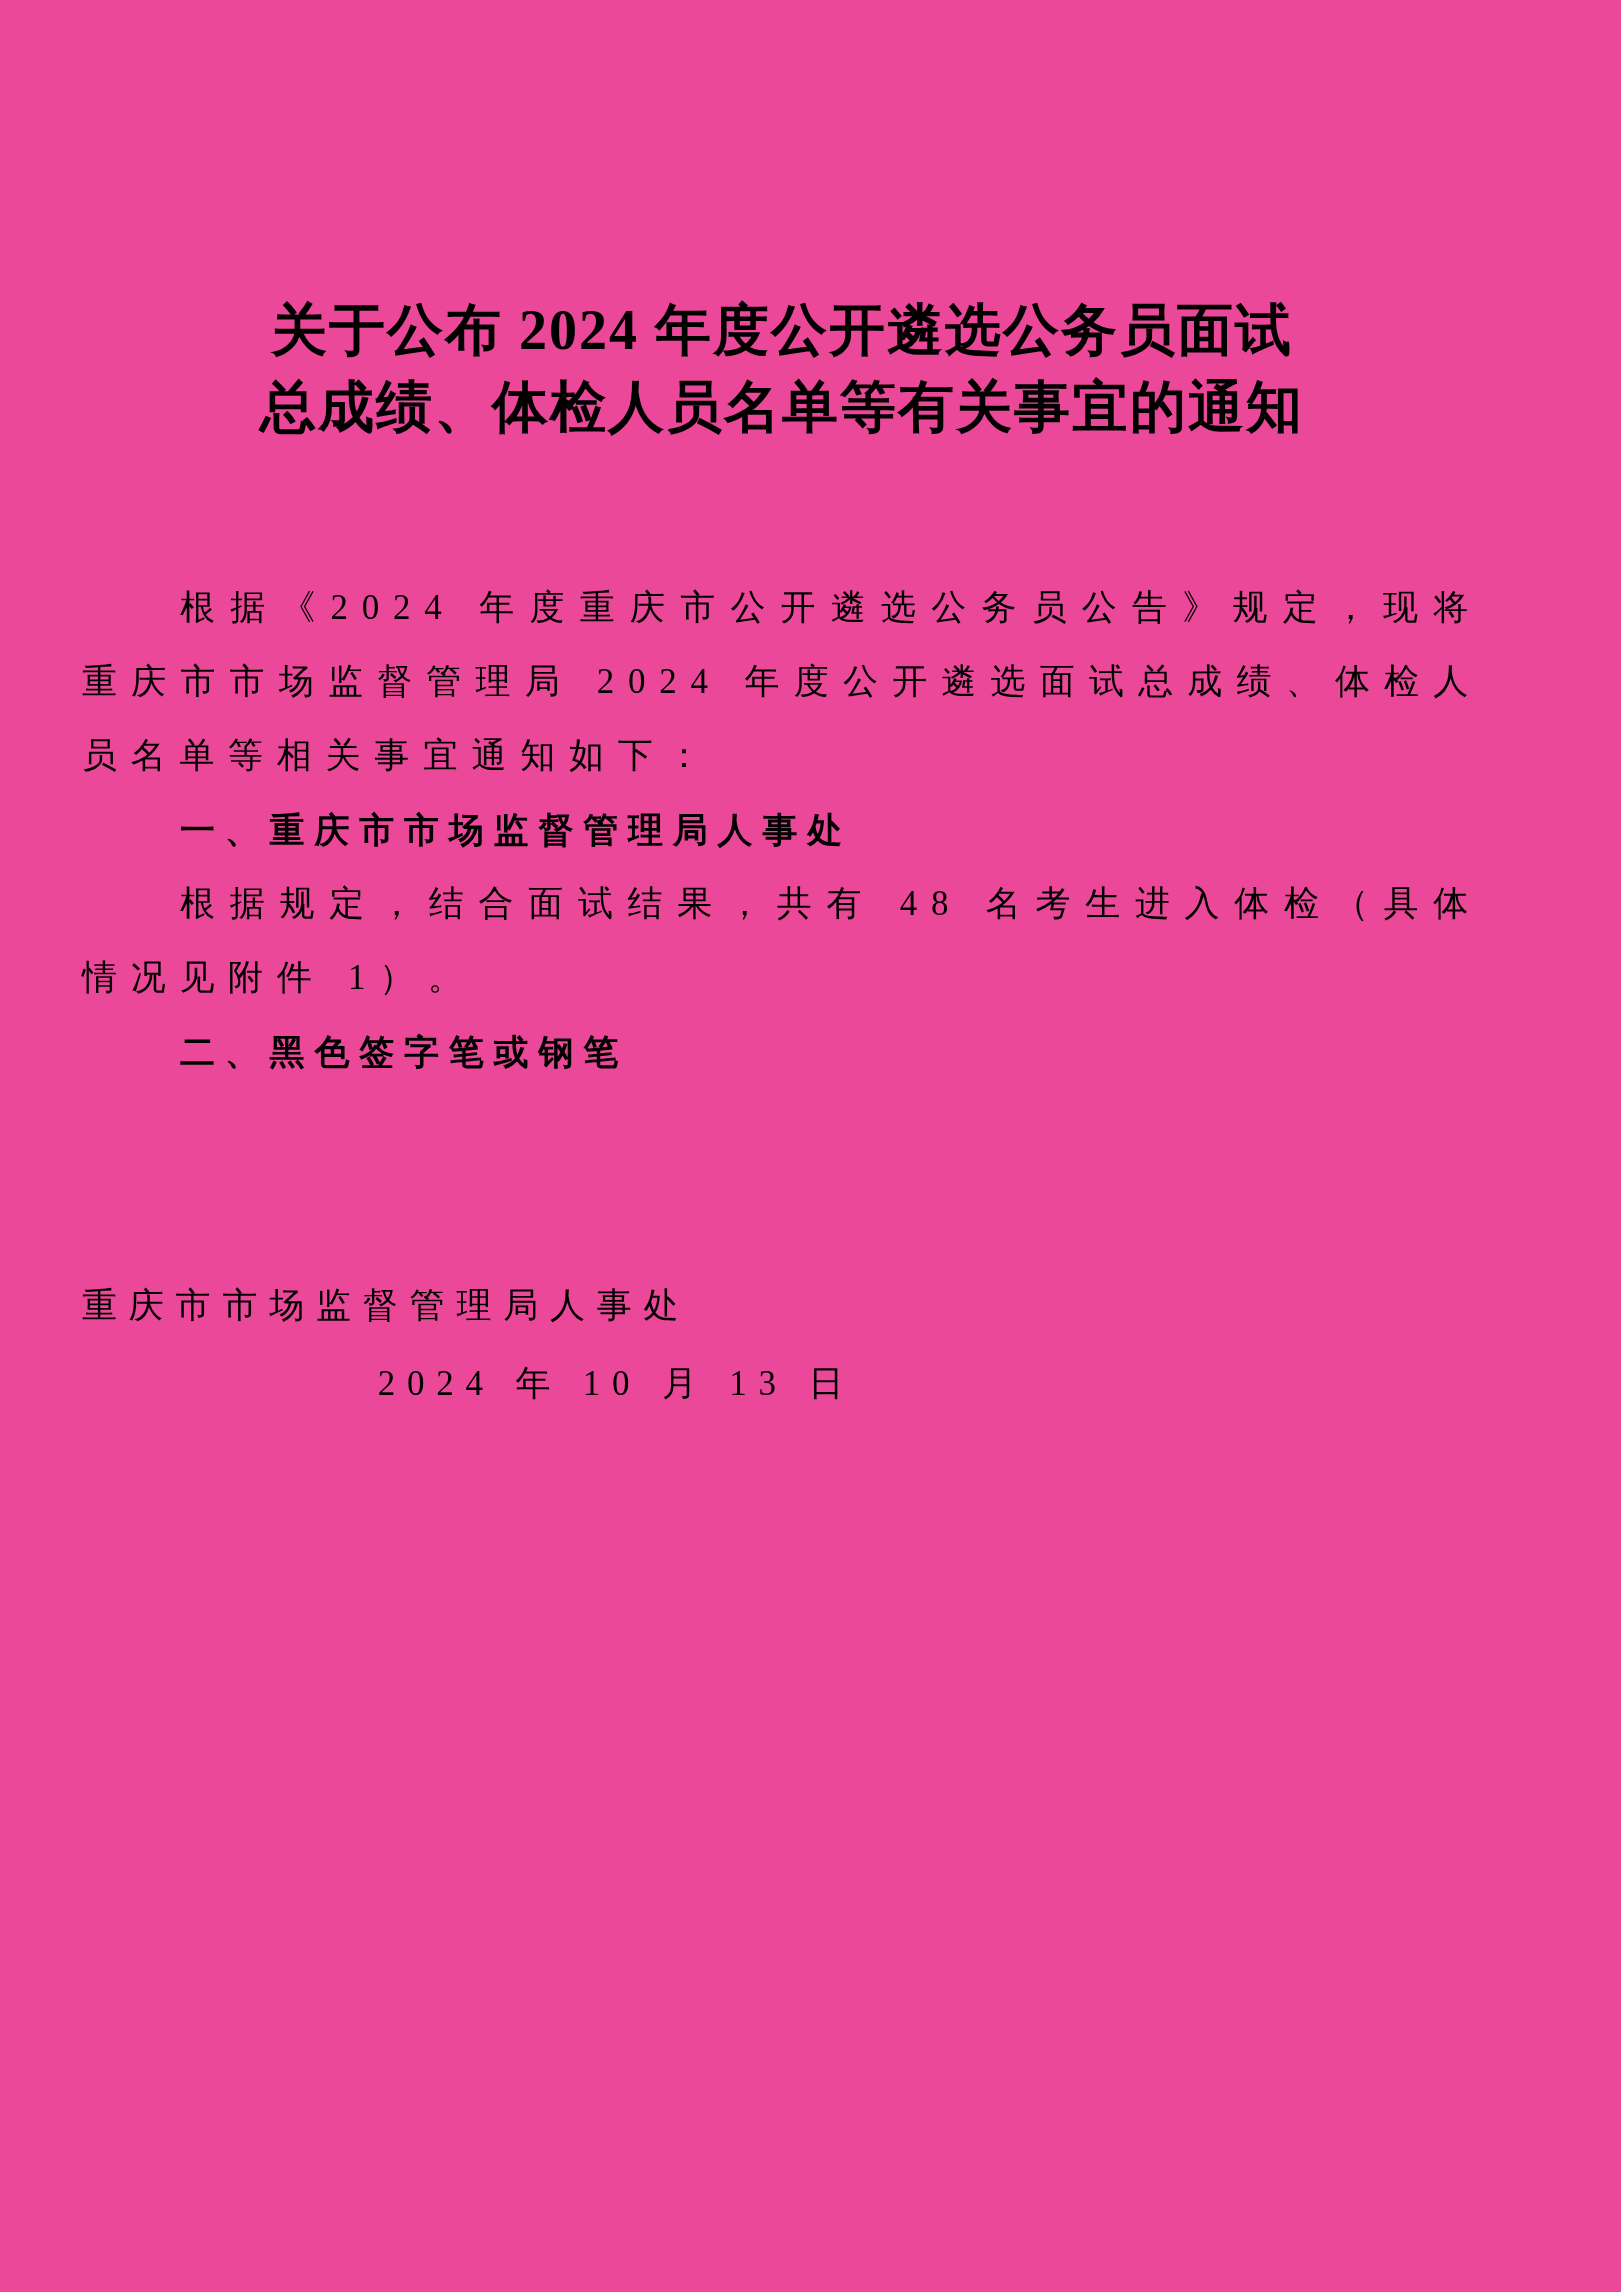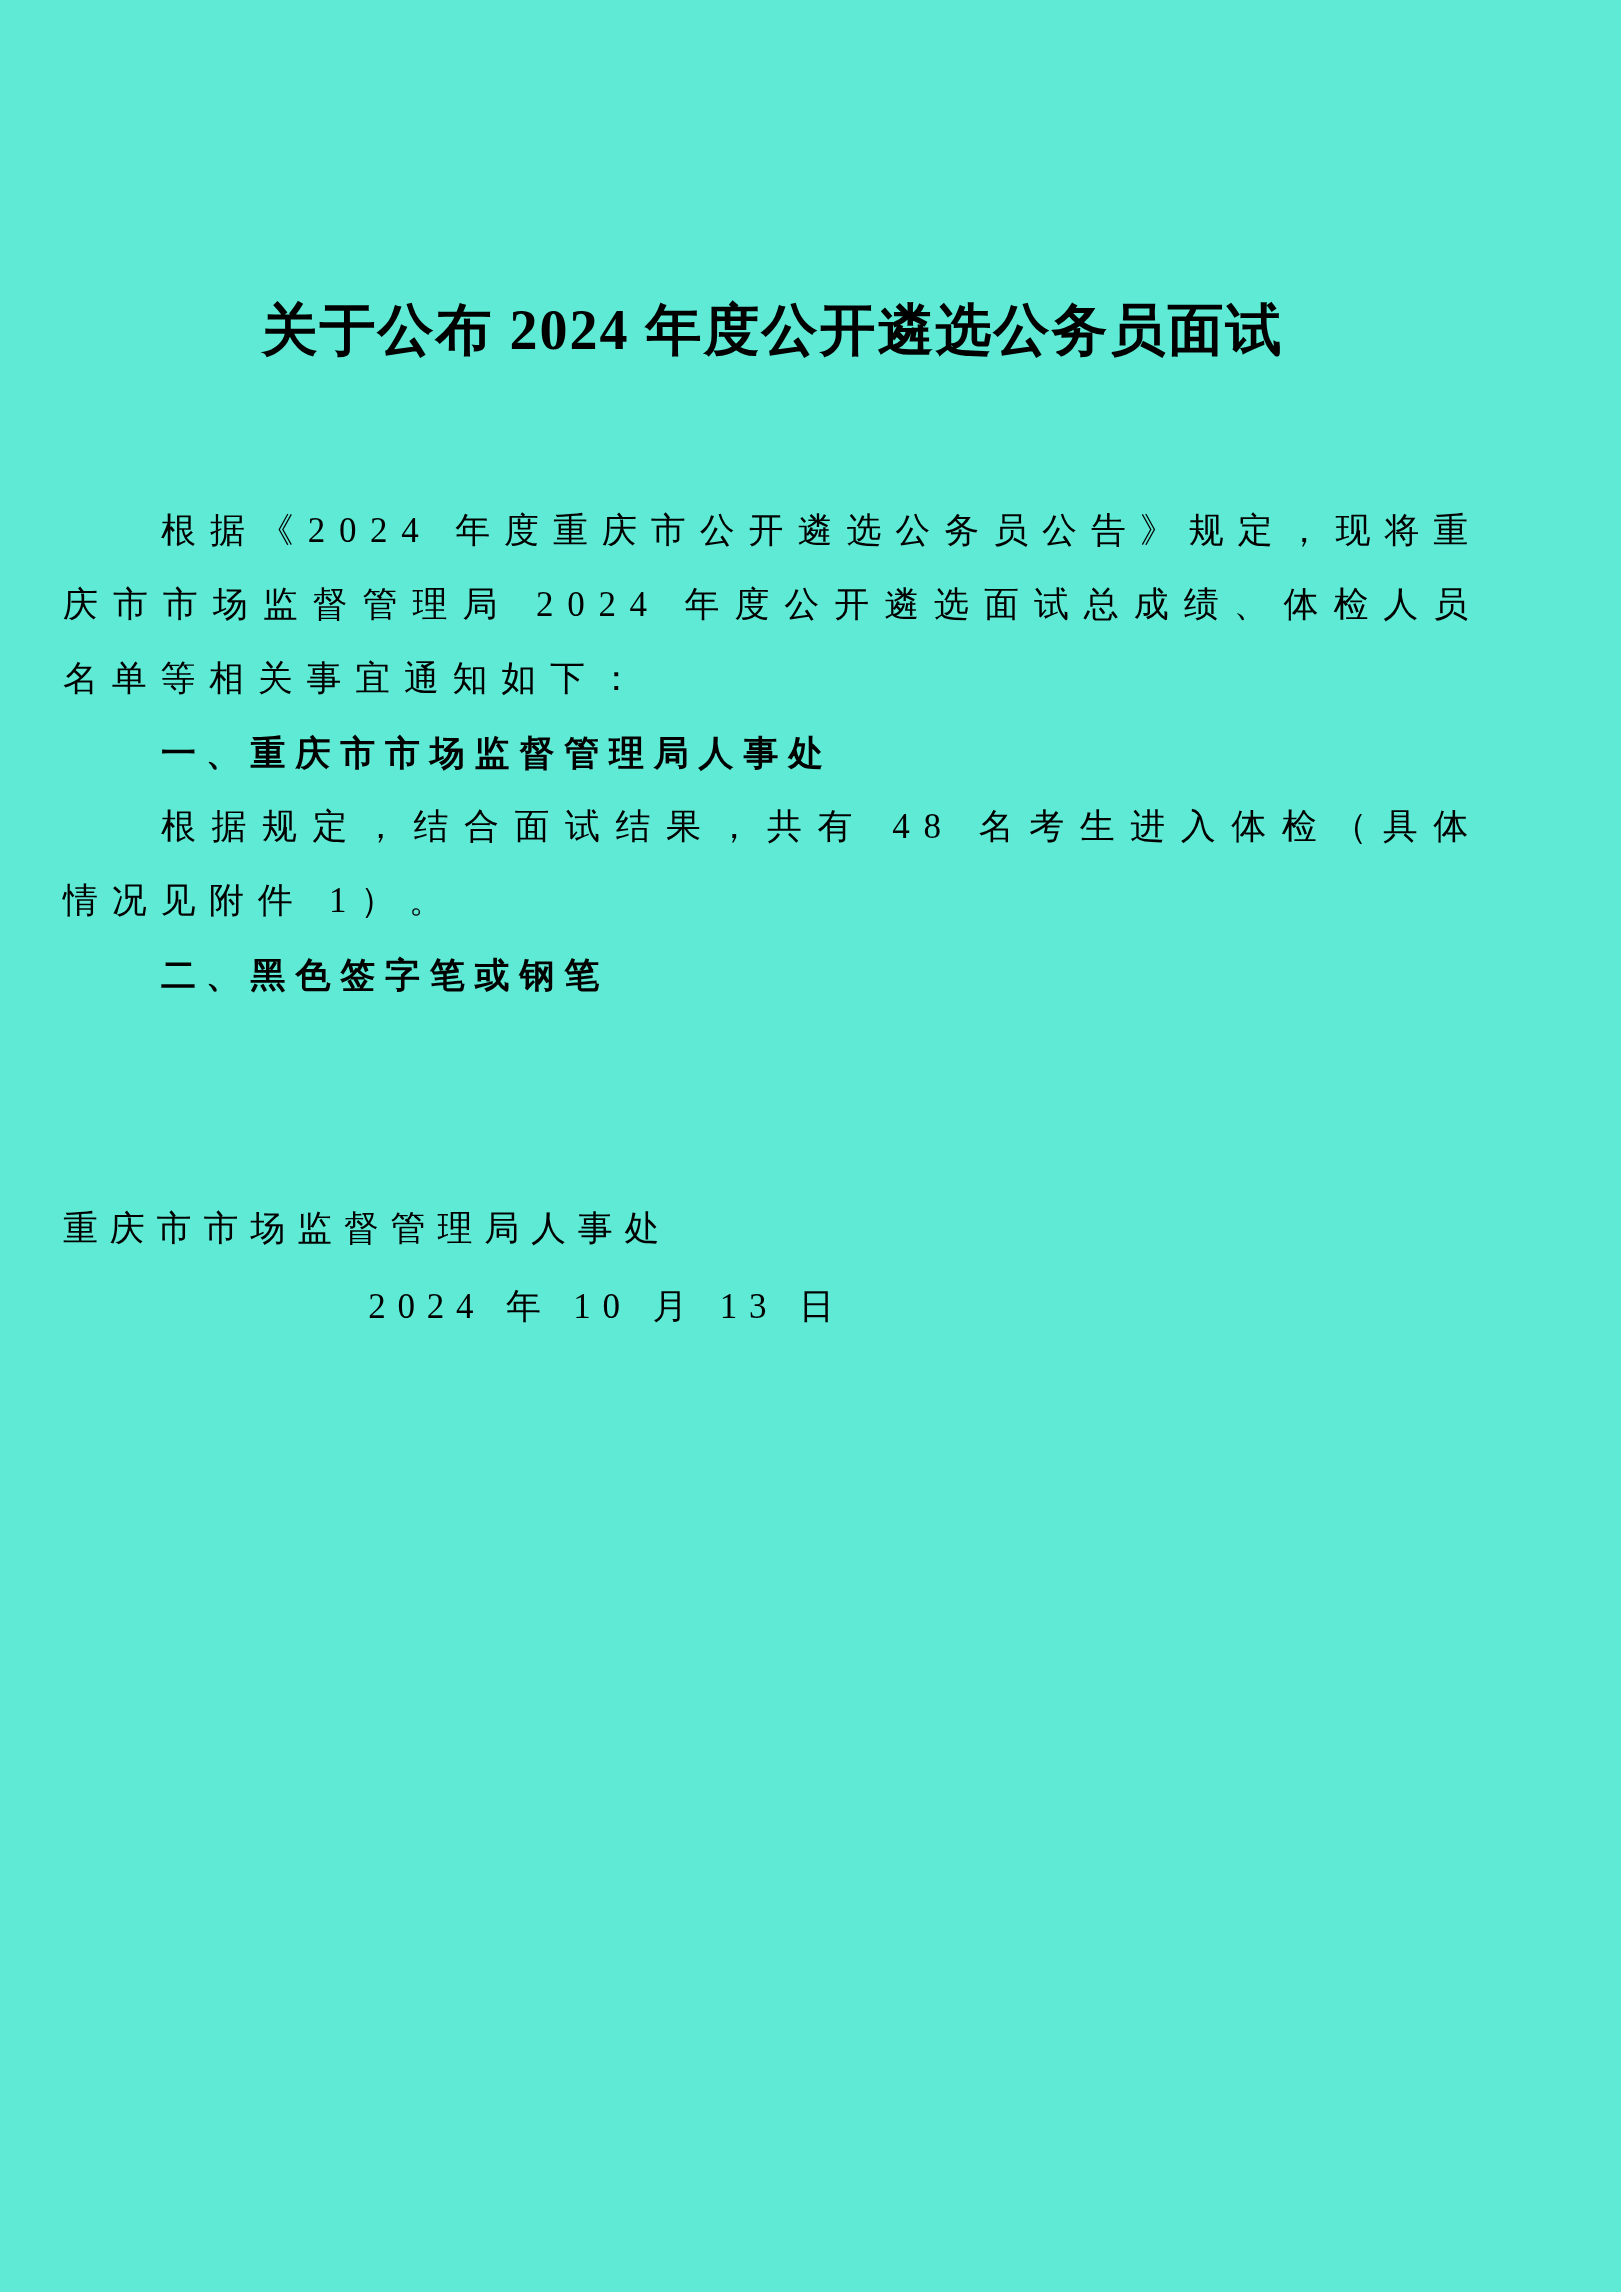--- a/index.html
+++ b/index.html
@@ -4,25 +4,25 @@
 <style>
   html, body {
     margin: 0;
     padding: 0;
     background: #ffffff;
   }
   .page {
     position: relative;
     width: 1621px;
     height: 2293px;
-    background: #5eead4;
+    background: #ec4899;
     color: #000000;
     overflow: hidden;
     box-sizing: border-box;
-    padding: 0 139px 0 63px;
+    padding: 0 139px 0 82px;
     font-family: "Liberation Serif", serif;
   }
   .doc-title {
     margin-top: 292px;
     text-align: center;
     font-family: "Liberation Serif", serif;
     font-weight: 700;
     font-size: 56px;
     line-height: 77px;
     letter-spacing: 2px;
@@ -66,20 +66,21 @@
     padding-right: 331px;
   }
 </style>
 </head>
 <body>
 
 <div class="page">
 
   <div class="doc-title">
     <div>关于公布 2024 年度公开遴选公务员面试</div>
+    <div>总成绩、体检人员名单等有关事宜的通知</div>
   </div>
 
   <div class="doc-body">
     <p class="para">根据《2024 年度重庆市公开遴选公务员公告》规定，现将重庆市市场监督管理局 2024 年度公开遴选面试总成绩、体检人员名单等相关事宜通知如下：</p>
     <p class="sec-heading">一、重庆市市场监督管理局人事处</p>
     <p class="para">根据规定，结合面试结果，共有 48 名考生进入体检（具体情况见附件 1）。</p>
     <p class="sec-heading">二、黑色签字笔或钢笔</p>
   </div>
 
   <div class="doc-footer">

